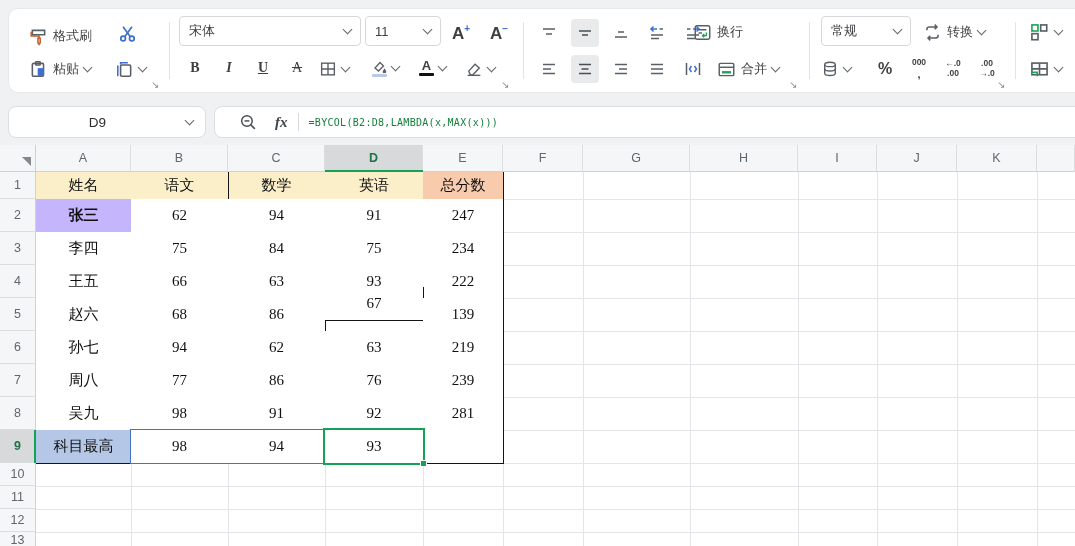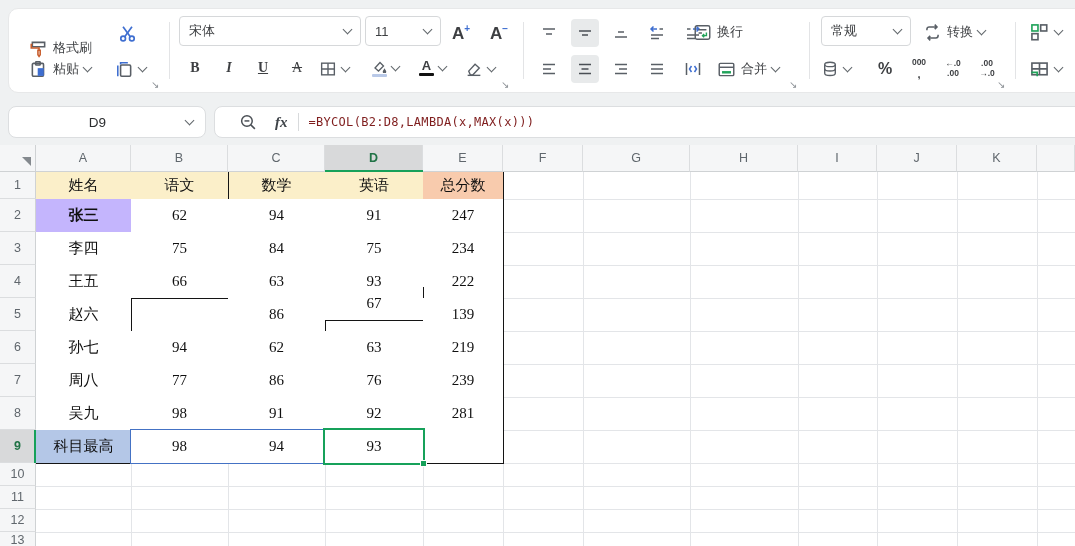--- a/index.html
+++ b/index.html
@@ -31,21 +31,21 @@
   .bigA sup{font-size:10px;font-weight:bold;color:#3E6ED0;}
   .pct{font-size:16px;color:#3d3f42;font-weight:bold;}
   
   .namebox{position:absolute;left:8px;top:106px;width:198px;height:32px;background:#fff;
            border:1px solid #DCDEE0;border-radius:8px;display:flex;align-items:center;box-sizing:border-box;}
   .namebox .val{flex:1;text-align:center;font-size:13.5px;color:#2c2e30;}
   .fbox{position:absolute;left:214px;top:106px;right:-8px;height:32px;background:#fff;
         border:1px solid #DCDEE0;border-radius:8px;display:flex;align-items:center;box-sizing:border-box;}
   .fx{font-family:"Liberation Serif",serif;font-style:italic;font-weight:bold;font-size:15px;color:#3f4449;}
   .fsep{width:1px;height:18px;background:#D8DADC;margin:0 10px;}
-  .formula{font-family:"DejaVu Sans Mono",monospace;font-size:12px;color:#7f1d1d;letter-spacing:.3px;}
+  .formula{font-family:"DejaVu Sans Mono",monospace;font-size:10px;color:#15803d;letter-spacing:.3px;}
   
   .grid{position:absolute;left:0;top:145px;width:1075px;height:401px;background:#fff;overflow:hidden;}
   .hline{position:absolute;height:1px;background:#E3E5E8;}
   .vline{position:absolute;width:1px;background:#E3E5E8;}
   .colhdr{position:absolute;top:0;height:27px;box-sizing:border-box;background:#F5F6F7;
           border-right:1px solid #DBDDDF;border-bottom:1px solid #CFD2D4;display:flex;align-items:center;
           justify-content:center;font-size:12.5px;color:#60676D;}
   .colhdr.sel{background:#D8D9DA;color:#217346;font-weight:bold;}
   .rowhdr{position:absolute;left:0;width:36px;box-sizing:border-box;background:#F5F6F7;
           border-bottom:1px solid #DBDDDF;border-right:1px solid #CFD2D4;display:flex;align-items:center;
@@ -66,21 +66,21 @@
   .accent-row{position:absolute;width:2.5px;background:#16A15A;}
 </style>
 </head>
 <body>
 
 <div class="screen">
 
   <div class="chrome">
     <div class="panel">
 
-      <div class="btn" style="left:20px;top:24px;">
+      <div class="btn" style="left:20px;top:12px;">
         <svg width="19" height="19" viewBox="0 0 17 17" fill="none" stroke="#595f66" stroke-width="1.4">
           <path d="M3 3h11v4H3z"></path>
             <path d="M3 5h-1v3h7v2" stroke="#C75B2A"></path>
             <path d="M8 10h2v4l-1 1.5L8 14z" stroke="#C75B2A"></path>
         </svg>
         <span>格式刷</span>
       </div>
       <div class="icbtn" style="left:104px;top:10px;">
         <svg width="19" height="19" viewBox="0 0 17 17" fill="none" stroke="#3E6ED0" stroke-width="1.5">
           <circle cx="4.6" cy="13" r="2.1"></circle>
@@ -390,20 +390,21 @@
       <div class="cell" style="left: 131px; top: 87px; width: 98px; height: 34px; background: rgb(255, 255, 255);">75</div>
       <div class="cell" style="left: 228px; top: 87px; width: 98px; height: 34px; background: rgb(255, 255, 255);">84</div>
       <div class="cell" style="left: 325px; top: 87px; width: 99px; height: 34px; background: rgb(255, 255, 255);">75</div>
       <div class="cell" style="left: 423px; top: 87px; width: 81px; height: 34px; background: rgb(255, 255, 255);">234</div>
       <div class="cell" style="left: 36px; top: 120px; width: 96px; height: 34px; background: rgb(255, 255, 255);">王五</div>
       <div class="cell" style="left: 131px; top: 120px; width: 98px; height: 34px; background: rgb(255, 255, 255);">66</div>
       <div class="cell" style="left: 228px; top: 120px; width: 98px; height: 34px; background: rgb(255, 255, 255);">63</div>
       <div class="cell" style="left: 325px; top: 120px; width: 99px; height: 34px; background: rgb(255, 255, 255);">93</div>
       <div class="cell" style="left: 423px; top: 120px; width: 81px; height: 34px; background: rgb(255, 255, 255);">222</div>
       <div class="cell" style="left: 36px; top: 153px; width: 96px; height: 34px; background: rgb(255, 255, 255);">赵六</div>
+      <div class="cell" style="left: 131px; top: 153px; width: 98px; height: 34px; background: rgb(255, 255, 255);">68</div>
       <div class="cell" style="left: 228px; top: 153px; width: 98px; height: 34px; background: rgb(255, 255, 255);">86</div>
       <div class="cell" style="left: 325px; top: 142px; width: 99px; height: 34px; background: rgb(255, 255, 255);">67</div>
       <div class="cell" style="left: 423px; top: 153px; width: 81px; height: 34px; background: rgb(255, 255, 255);">139</div>
       <div class="cell" style="left: 36px; top: 186px; width: 96px; height: 34px; background: rgb(255, 255, 255);">孙七</div>
       <div class="cell" style="left: 131px; top: 186px; width: 98px; height: 34px; background: rgb(255, 255, 255);">94</div>
       <div class="cell" style="left: 228px; top: 186px; width: 98px; height: 34px; background: rgb(255, 255, 255);">62</div>
       <div class="cell" style="left: 325px; top: 186px; width: 99px; height: 34px; background: rgb(255, 255, 255);">63</div>
       <div class="cell" style="left: 423px; top: 186px; width: 81px; height: 34px; background: rgb(255, 255, 255);">219</div>
       <div class="cell" style="left: 36px; top: 219px; width: 96px; height: 34px; background: rgb(255, 255, 255);">周八</div>
       <div class="cell" style="left: 131px; top: 219px; width: 98px; height: 34px; background: rgb(255, 255, 255);">77</div>

